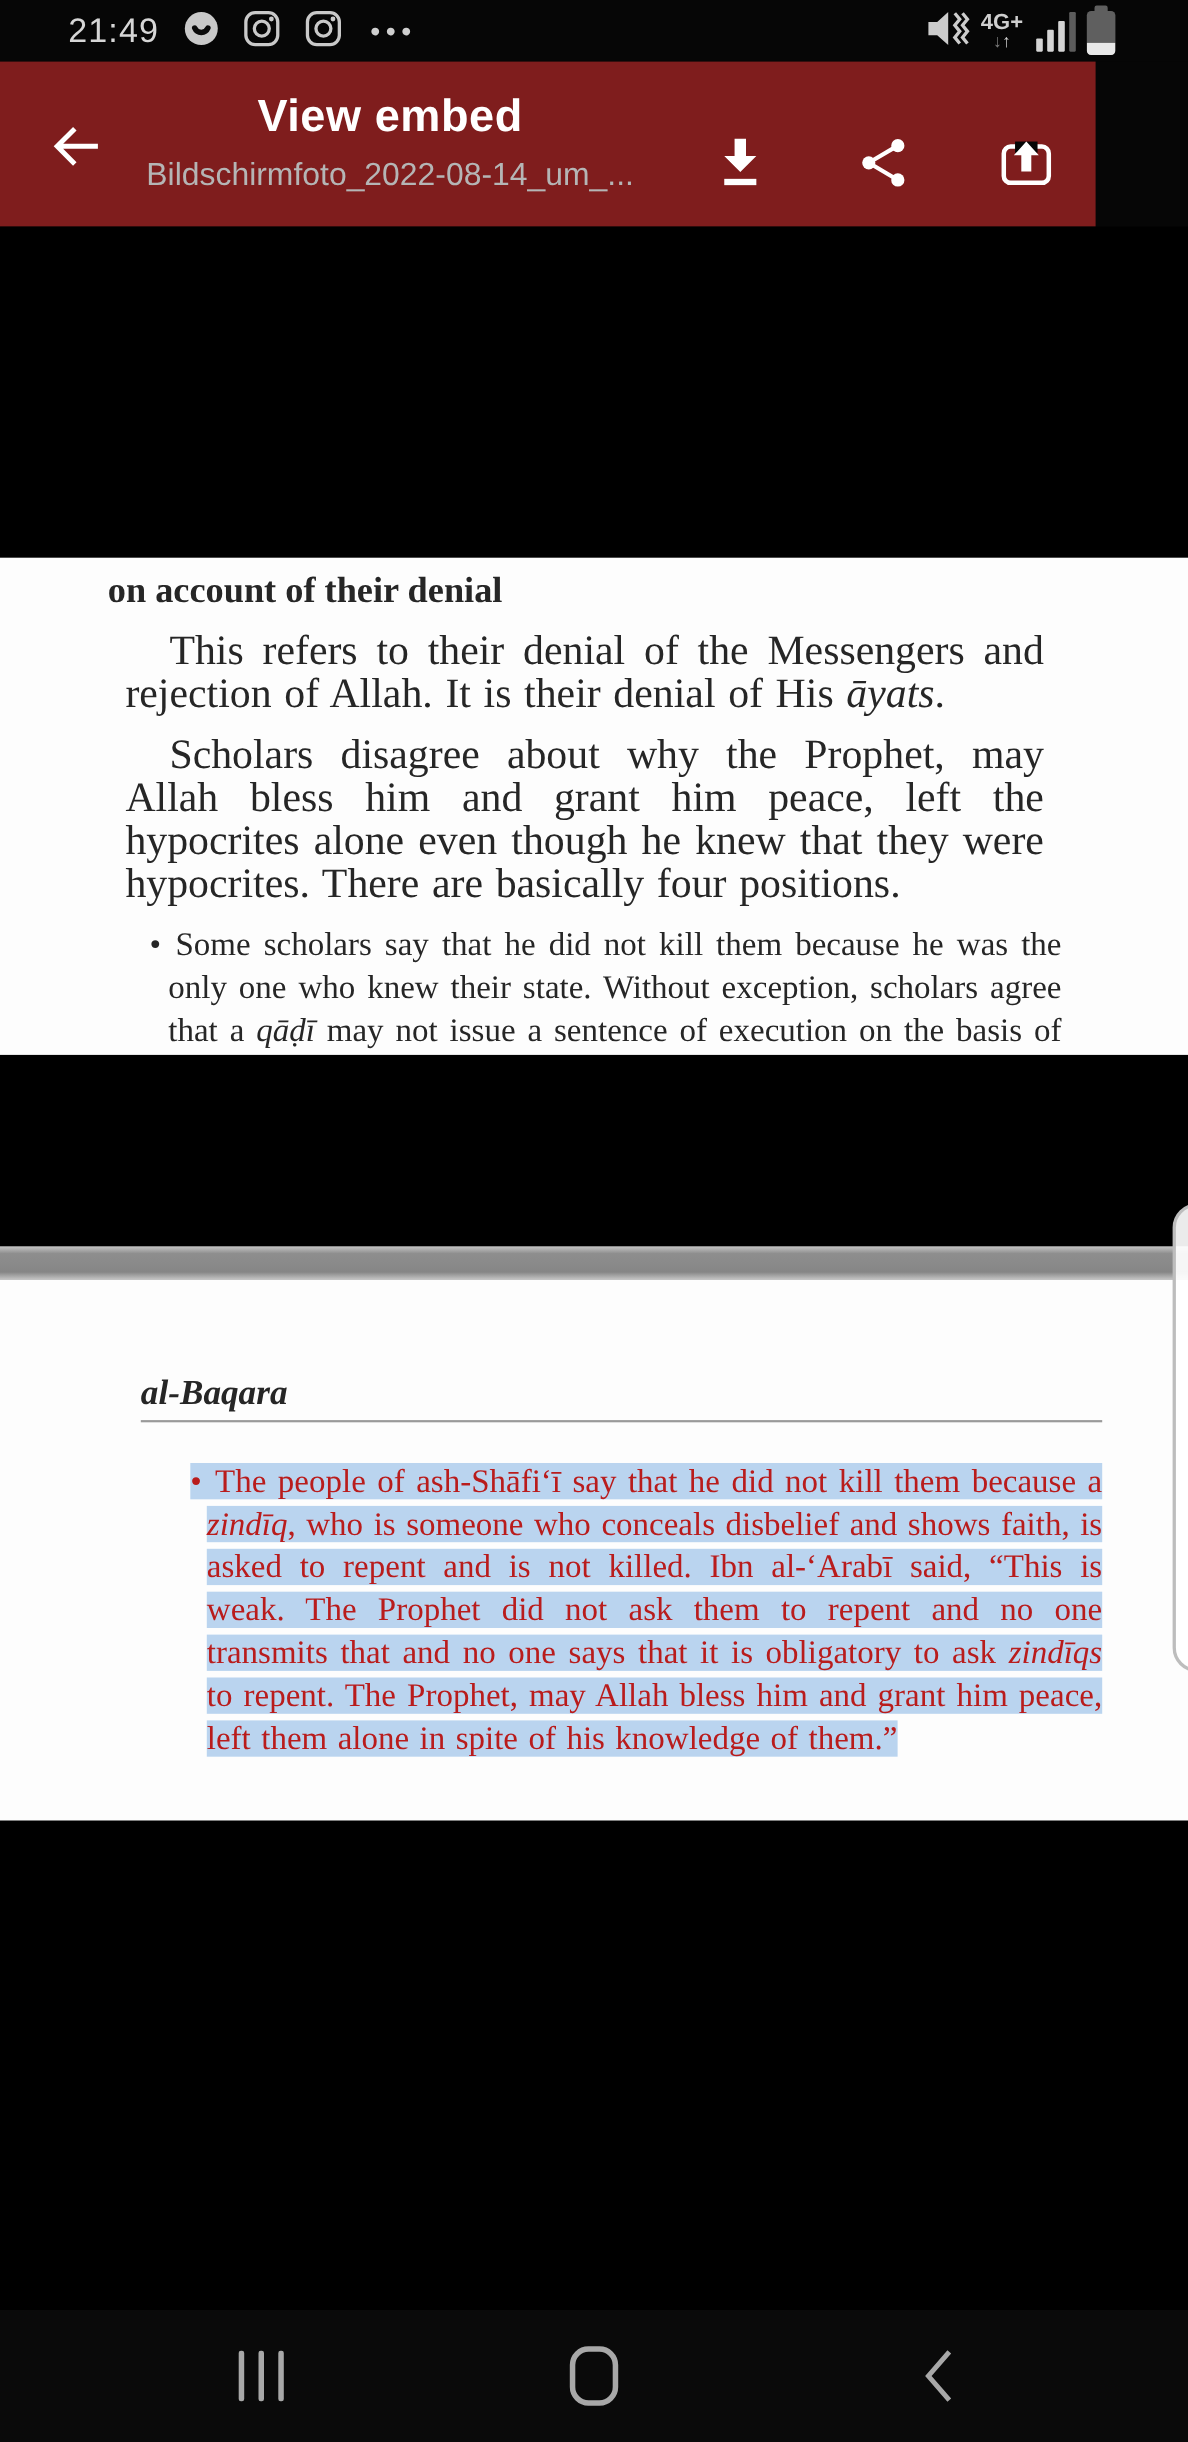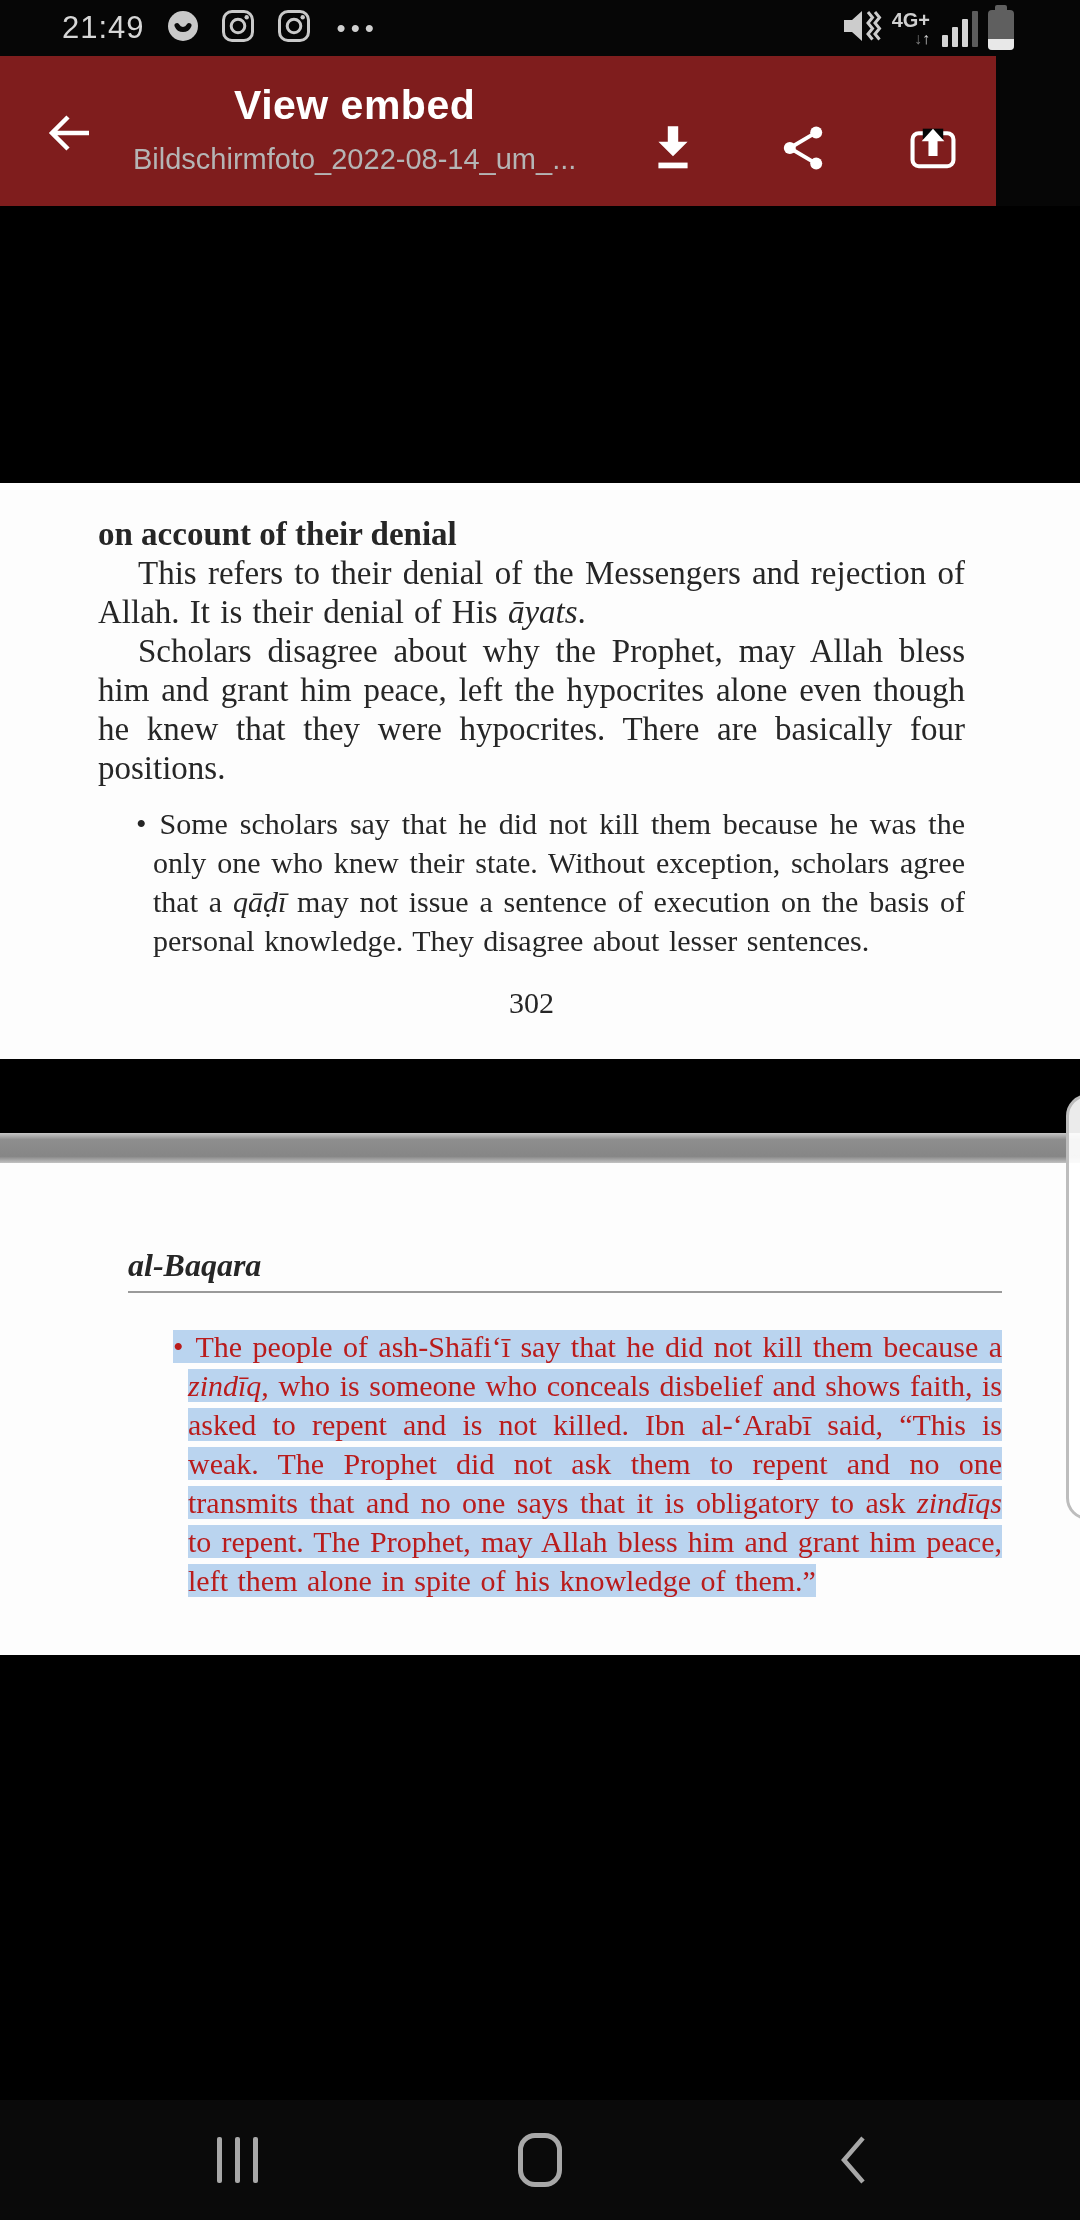--- a/index.html
+++ b/index.html
@@ -6,21 +6,21 @@
   body{
     width:1080px;height:2220px;position:relative;overflow:hidden;
     background:#060606;font-family:"Liberation Sans",sans-serif;
   }
   
   .status-bar{position:absolute;top:0;left:0;width:1080px;height:56px;background:#060606;}
   .sb-left{position:absolute;left:62px;top:0;height:56px;display:flex;align-items:center;gap:22px;justify-content:flex-end;}
   .sb-time{font-size:31px;color:#d6d6d6;letter-spacing:1px;}
   .sb-ellipsis{font-size:26px;color:#cfcfcf;letter-spacing:5px;margin-left:4px;}
   .sb-right{position:absolute;right:66px;top:0;height:56px;display:flex;align-items:center;gap:10px;}
-  .net-block{display:flex;flex-direction:column;align-items:flex-end;line-height:1;margin-right:2px;}
+  .net-block{display:flex;flex-direction:column;align-items:center;line-height:1;margin-right:2px;}
   .net-label{font-size:20px;font-weight:bold;color:#cfcfcf;}
   .net-arrows{font-size:16px;margin-top:1px;}
   .net-arrows .dn{color:#7a7a7a;} .net-arrows .up{color:#cfcfcf;}
   .signal{display:flex;align-items:flex-end;gap:4px;height:38px;}
   .signal i{display:block;width:6px;border-radius:1px;}
   .s1{height:12px;background:#d4d4d4;} .s2{height:20px;background:#d4d4d4;}
   .s3{height:28px;background:#d4d4d4;} .s4{height:36px;background:#5c5c5c;}
   .battery{position:relative;width:26px;height:46px;display:flex;flex-direction:column;align-items:center;}
   .battery .nub{width:12px;height:5px;background:#5f5f5f;border-radius:2px 2px 0 0;}
   .battery .bodyb{width:26px;height:40px;border-radius:4px;background:#5f5f5f;overflow:hidden;display:flex;flex-direction:column;justify-content:flex-end;}
@@ -30,26 +30,26 @@
   .back-btn{position:absolute;left:42px;top:50px;width:54px;height:54px;}
   .hdr-titles{position:absolute;left:133px;top:26px;}
   .hdr-title{font-size:41px;font-weight:bold;color:#ffffff;letter-spacing:.5px;}
   .hdr-subtitle{font-size:29px;color:#b5b5b5;margin-top:14px;}
   .hdr-actions{position:absolute;right:38px;top:66px;display:flex;align-items:center;gap:80px;}
   .icon-btn{width:50px;height:52px;display:flex;align-items:center;justify-content:center;}
   
   .viewer{position:absolute;top:206px;left:0;width:1080px;height:1894px;background:#000;}
   .page{position:absolute;left:0;width:1080px;background:var(--page-background,#fdfdfd);
         font-family:"Liberation Serif",serif;color:#262626;box-sizing:border-box;overflow:hidden;}
-  .page1{top:277px;height:576px;padding:31px 115px 0 98px;}
+  .page1{top:301px;height:452px;padding:10px 115px 0 98px;}
   .page2{top:957px;height:492px;padding:82px 78px 0 128px;}
   .divider{position:absolute;top:927px;left:0;width:1080px;height:30px;
            background:linear-gradient(to bottom,#c6c6c6,#8e8e8e 22%,#868686 78%,#c2c2c2);}
   .doc-heading{font-size:33px;font-weight:bold;line-height:40px;margin:0;}
-  .para{font-size:33px;line-height:39px;text-align:justify;margin:0;text-indent:40px;word-spacing:2px;}
+  .para{font-size:38px;line-height:39px;text-align:justify;margin:16px;text-indent:40px;word-spacing:2px;}
   .bullet-para{font-size:30px;line-height:39px;text-align:justify;margin:16px 0 0 55px;text-indent:-17px;word-spacing:2px;}
   .bullet-para .marker{padding-right:13px;}
   .page-number{font-size:30px;text-align:center;margin-top:26px;}
   .running-header{font-size:32px;font-style:italic;line-height:40px;margin:0;}
   .header-rule{border:none;border-top:2px solid #9a9a9a;margin:6px 0 0 0;}
   .hl-para{font-size:30px;line-height:39px;text-align:justify;margin:34px 0 0 60px;text-indent:-15px;word-spacing:2px;color:#b91c1c;}
   .hl-para .hl{background:var(--highlight,#bad4ef);}
   .hl-para .marker{padding-right:12px;}
   
   .scroll-thumb{position:absolute;top:888px;left:1066px;width:40px;height:420px;

